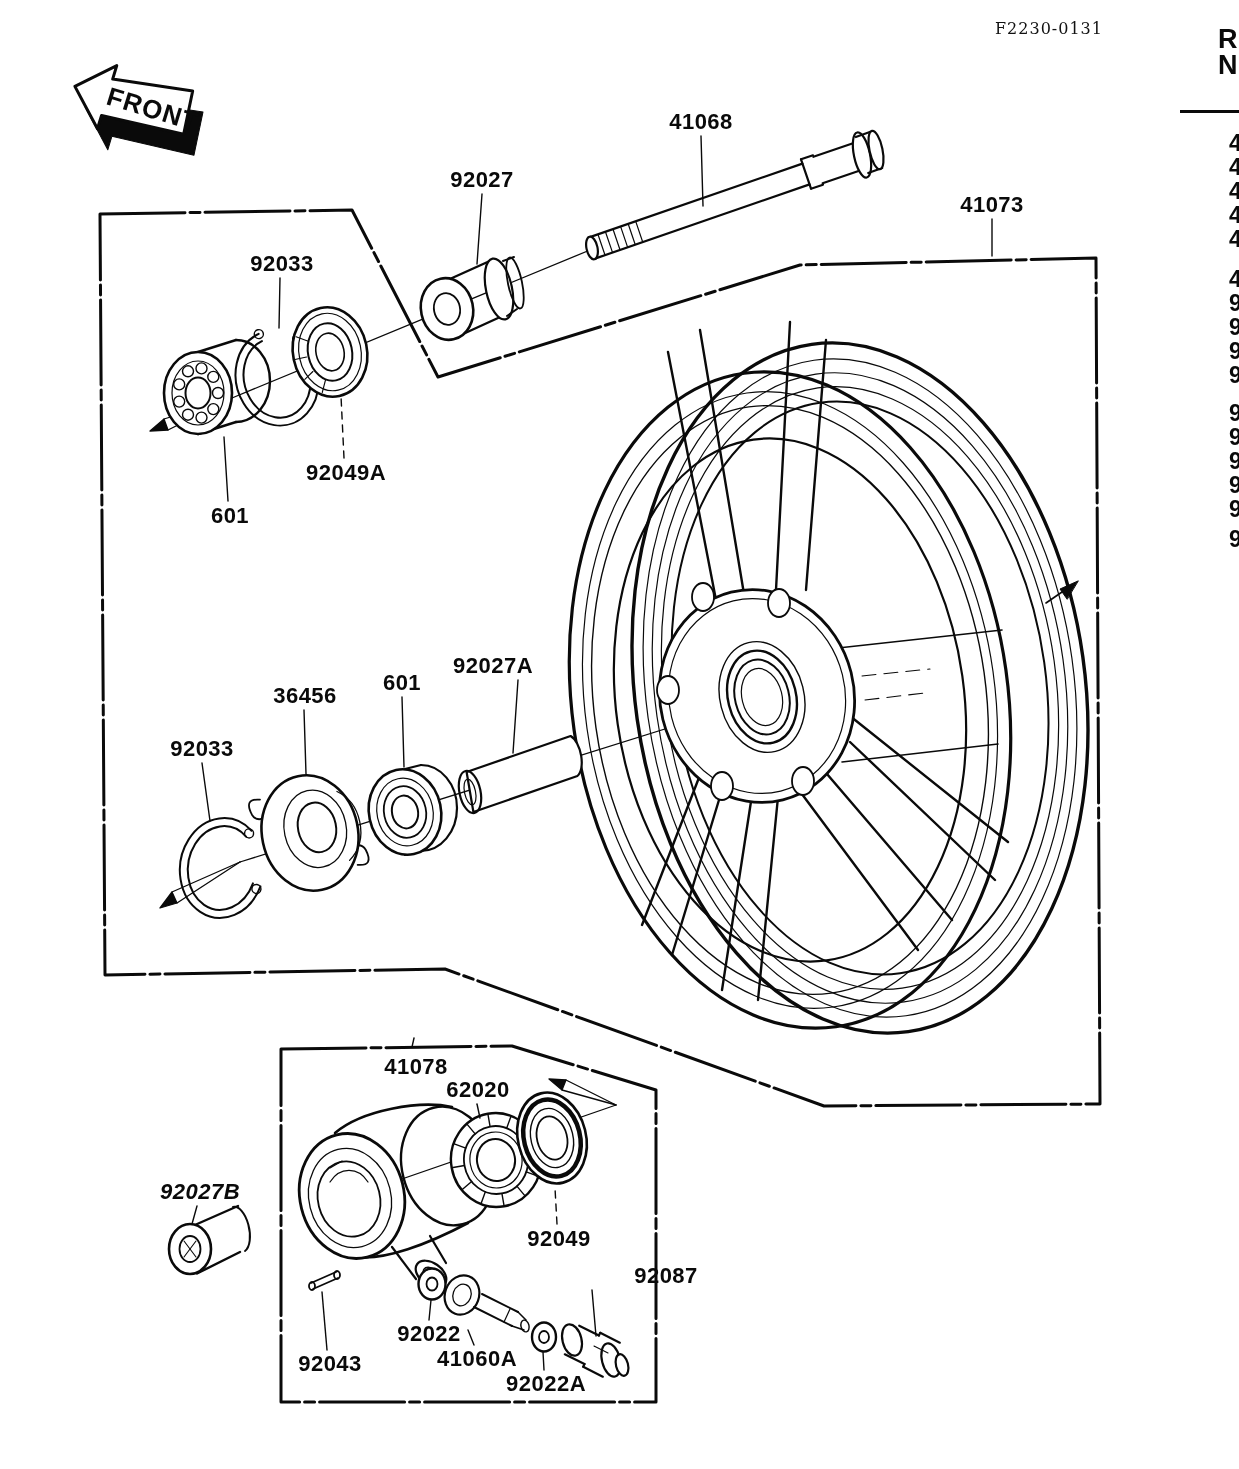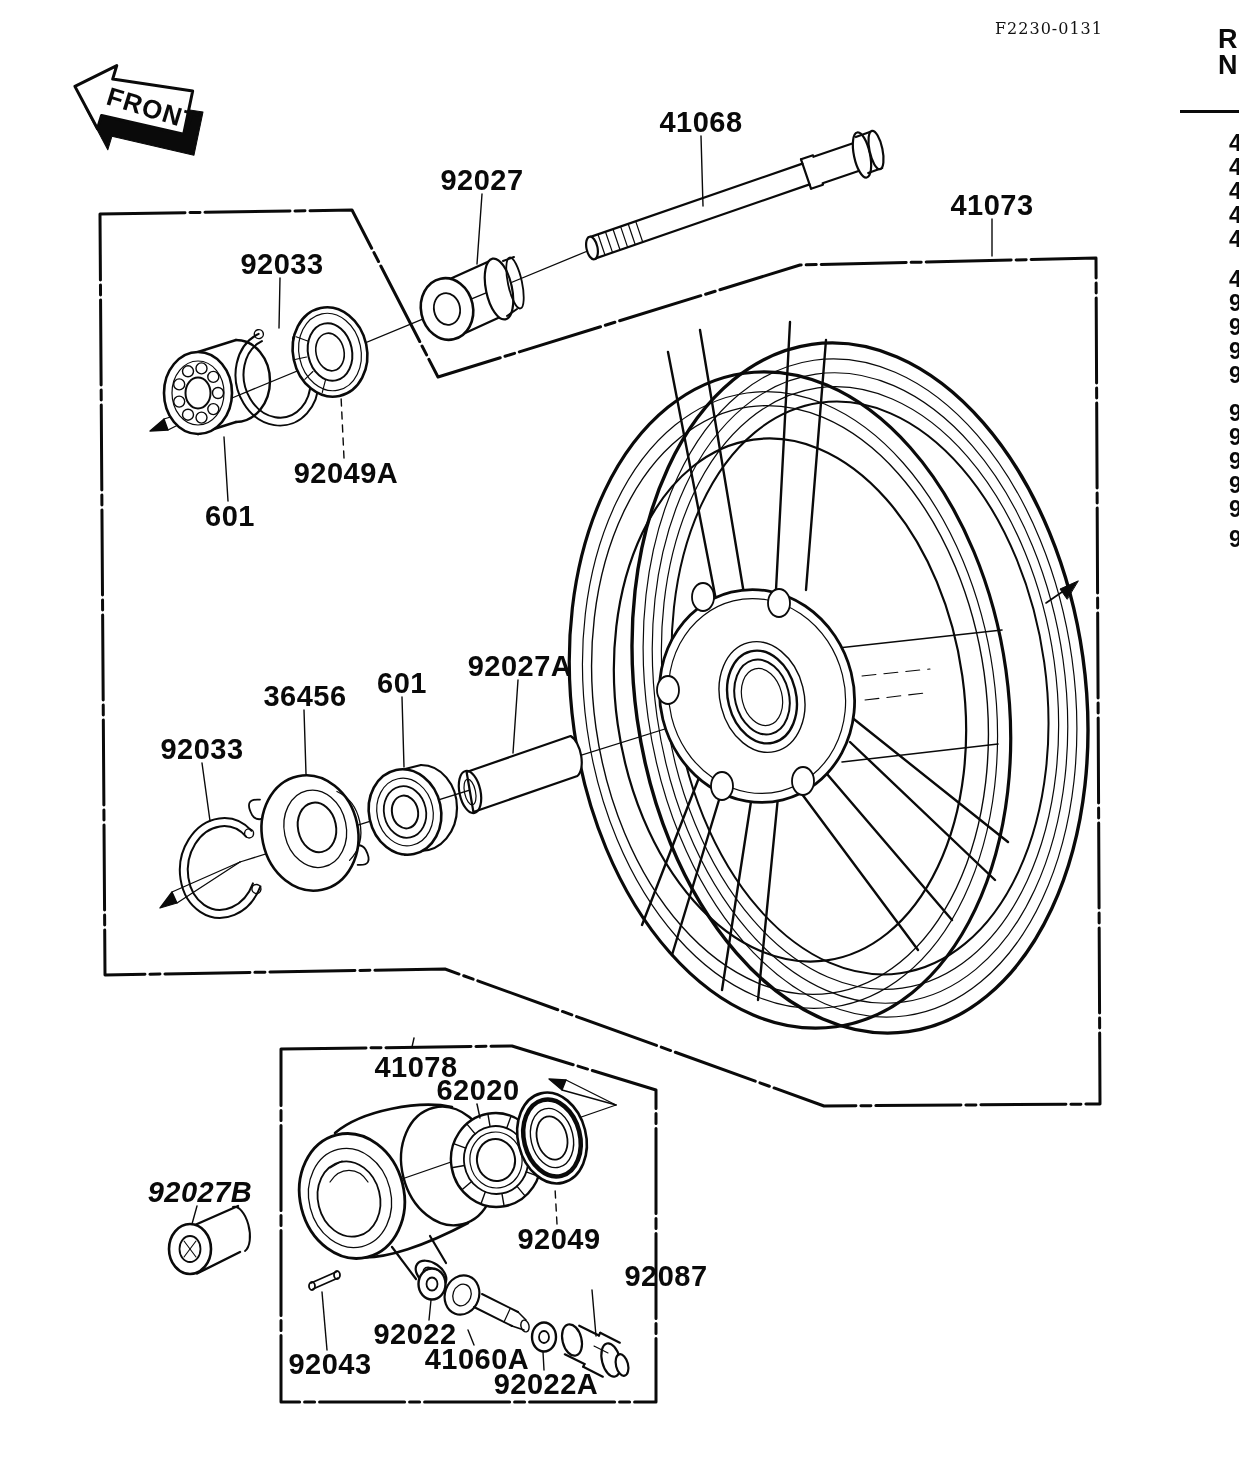--- a/index.html
+++ b/index.html
@@ -1,19 +1,19 @@
 <!DOCTYPE html>
 <html><head>
 <meta charset="utf-8">
 <style>
   html,body{margin:0;padding:0;background:#f2f2f2;}
   #canvas{position:relative;width:1239px;height:1469px;background:#ffffff;overflow:hidden;
           font-family:"Liberation Sans", sans-serif;}
   #art{position:absolute;left:0;top:0;}
-  .pl{position:absolute;transform:translate(-50%,-50%);font-weight:bold;font-size:29px;
+  .pl{position:absolute;transform:translate(-50%,-50%);font-weight:bold;font-size:22px;
       color:#0a0a0a;letter-spacing:0.5px;white-space:nowrap;}
   #figcode{position:absolute;left:995px;top:19px;width:130px;
            font-family:"DejaVu Serif", serif;font-size:16px;letter-spacing:1px;color:#111;}
   .refhead{position:absolute;left:1218px;font-weight:bold;font-size:27px;color:#0a0a0a;}
   #refrule{position:absolute;left:1180px;top:110px;width:59px;height:3px;background:#0a0a0a;}
   .refrow{position:absolute;left:1229px;width:10px;height:24px;overflow:hidden;
           font-weight:bold;font-size:23px;color:#0a0a0a;transform:translateY(-50%);}
   svg text.front-t{font-family:"Liberation Sans", sans-serif;font-weight:bold;}
 </style>
 </head>
@@ -366,28 +366,28 @@
       </div>
 </div>
 
 <div id="labels">
       <div class="pl" style="left: 701px; top: 122px;">41068</div>
       <div class="pl" style="left: 482px; top: 180px;">92027</div>
       <div class="pl" style="left: 282px; top: 264px;">92033</div>
       <div class="pl" style="left: 346px; top: 473px;">92049A</div>
       <div class="pl" style="left: 230px; top: 516px;">601</div>
       <div class="pl" style="left: 992px; top: 205px; text-align: right;">41073</div>
-      <div class="pl" style="left: 520px; top: 666px;">92027A</div>
+      <div class="pl" style="left: 493px; top: 666px;">92027A</div>
       <div class="pl" style="left: 402px; top: 683px;">601</div>
       <div class="pl" style="left: 305px; top: 696px;">36456</div>
       <div class="pl" style="left: 202px; top: 749px;">92033</div>
       <div class="pl" style="left: 416px; top: 1024px; margin-top: 43px;">41078</div>
       <div class="pl" style="left: 478px; top: 1090px;">62020</div>
       <div class="pl" style="left: 559px; top: 1239px;">92049</div>
       <div class="pl" style="left: 618px; top: 1276px; margin-left: 48px;">92087</div>
       <div class="pl" style="left: 200px; top: 1192px; font-style: italic;">92027B</div>
-      <div class="pl" style="left: 415px; top: 1334px;">92022</div>
+      <div class="pl" style="left: 429px; top: 1334px;">92022</div>
       <div class="pl" style="left: 330px; top: 1364px;">92043</div>
       <div class="pl" style="left: 477px; top: 1359px;">41060A</div>
       <div class="pl" style="left: 546px; top: 1384px;">92022A</div>
     </div>
 
 </div>
 
 </body></html>

